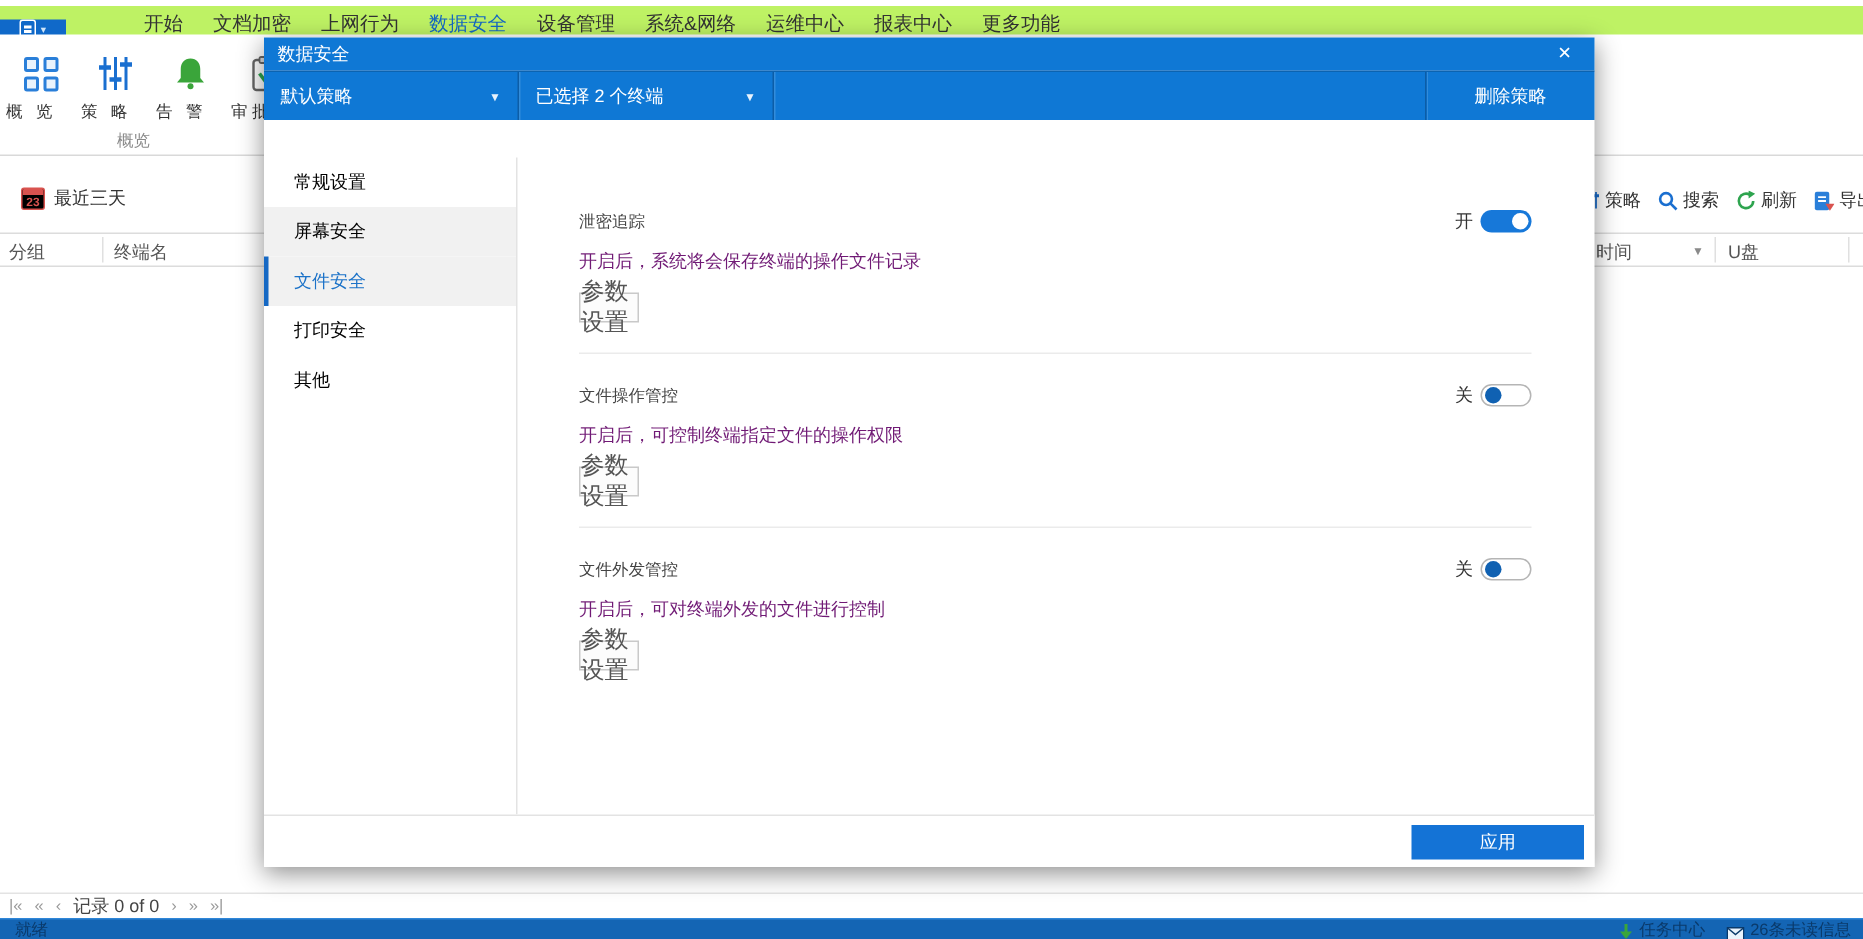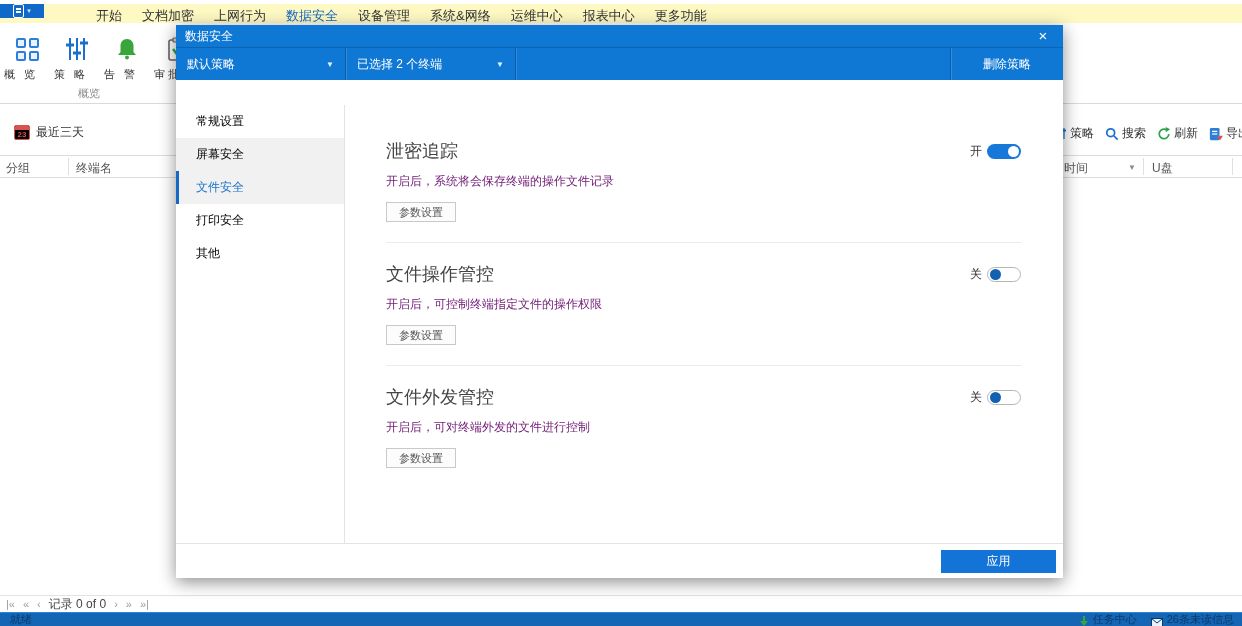--- a/index.html
+++ b/index.html
@@ -1,21 +1,21 @@
 <!DOCTYPE html>
 <html><head>
 <meta charset="utf-8">
 <style>
   * { margin:0; padding:0; box-sizing:border-box; }
   body { background:#888; }
   .screen{position:relative;width:1242px;height:626px;background:#fff;overflow:hidden;
     font-family:"Liberation Sans","DejaVu Sans",sans-serif;color:#333;}
 
   
-  .menubar{position:absolute;top:4px;left:0;right:0;height:23px;background:#fef9c3;display:flex;align-items:flex-start;}
+  .menubar{position:absolute;top:4px;left:0;right:0;height:23px;background:#bef264;display:flex;align-items:flex-end;}
   .app-btn{width:44px;background:#1069c9;display:flex;align-items:center;justify-content:center;gap:3px;cursor:pointer;}
   .app-glyph{width:11px;height:14px;border:1.5px solid #fff;border-radius:2px;position:relative;}
   .app-glyph::after{content:"";position:absolute;left:2px;top:3px;width:5px;height:1.5px;background:#fff;box-shadow:0 3px 0 #fff;}
   .app-caret{color:#cfe4f8;font-size:7px;}
   .tabs{display:flex;gap:20px;margin-left:52px;align-items:stretch;}
   .tab{font-size:13px;line-height:23px;position:relative;cursor:pointer;white-space:nowrap;}
   .tab.active{color:#1568c4;}
   .tab.active .tab-underline{position:absolute;left:-2px;right:-2px;bottom:0;height:2px;background:#1568c4;}
 
   
@@ -67,30 +67,30 @@
   .vsep{width:1px;background:rgba(8,60,110,0.45);box-shadow:1px 0 0 rgba(255,255,255,0.15);}
   .m-spacer{flex:1;}
   .m-del{width:112px;display:flex;align-items:center;justify-content:center;cursor:pointer;}
   .m-body{position:absolute;top:80px;left:0;right:0;bottom:35px;display:flex;}
   .m-side{width:169px;border-right:1px solid #e3e3e3;padding-top:0;}
   .m-side-item{height:33px;line-height:33px;padding-left:17px;font-size:12px;color:#000000;cursor:pointer;border-left:3px solid transparent;}
   .m-side-item.shade{background:#f1f1f1;}
   .m-side-item.sel{background:#f1f1f1;color:#1b72c8;border-left-color:#1568c4;}
   .m-content{flex:1;padding:34px 42px 0 41px;}
   .sec-head{display:flex;align-items:center;justify-content:space-between;}
-  .sec-title{font-size:18px;color:#444;}
+  .sec-title{font-size:11px;color:#444;}
   .tgl-wrap{display:flex;align-items:center;gap:5px;}
   .tgl-state{font-size:12px;color:#333;}
   .switch{width:34px;height:15px;border-radius:8px;position:relative;cursor:pointer;}
   .switch.on{background:#1778d9;}
   .switch.on::after{content:"";position:absolute;top:2px;right:2px;width:11px;height:11px;border-radius:50%;background:#fff;}
   .switch.off{background:#fff;border:1px solid #b5b5b5;}
   .switch.off::after{content:"";position:absolute;top:1px;left:2px;width:11px;height:11px;border-radius:50%;background:#1061b2;}
   .sec-desc{margin-top:10px;font-size:12px;color:#701a75;}
-  .param-btn{margin-top:12px;width:70px;height:20px;border:1px solid #c9c9c9;background:#fcfcfc;font-size:11px;color:#555;
+  .param-btn{margin-top:12px;width:40px;height:20px;border:1px solid #c9c9c9;background:#fcfcfc;font-size:16px;color:#555;
     display:flex;align-items:center;justify-content:center;cursor:pointer;}
   .sec-div{border:none;border-top:1px solid #ebebeb;margin:20px 0 19px 0;}
   .m-footer{position:absolute;left:0;right:0;bottom:0;height:35px;border-top:1px solid #e3e3e3;background:#fff;
     display:flex;align-items:center;justify-content:flex-end;padding-right:7px;}
   .apply-btn{width:115px;height:23px;background:#1473d6;color:#fff;font-size:12px;border:none;
     display:flex;align-items:center;justify-content:center;cursor:pointer;}
 </style>
 </head>
 <body>
 

